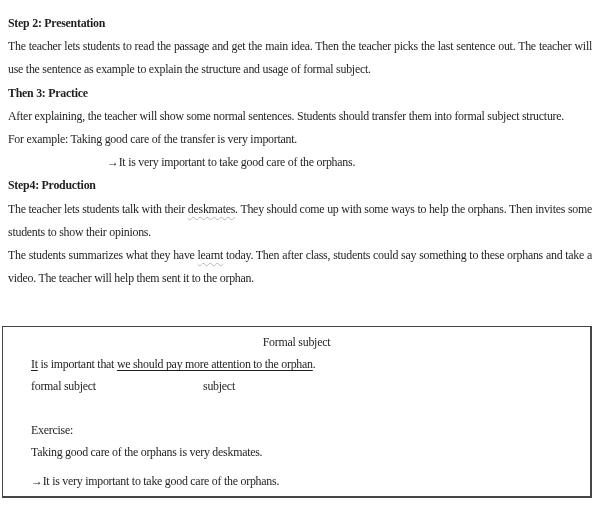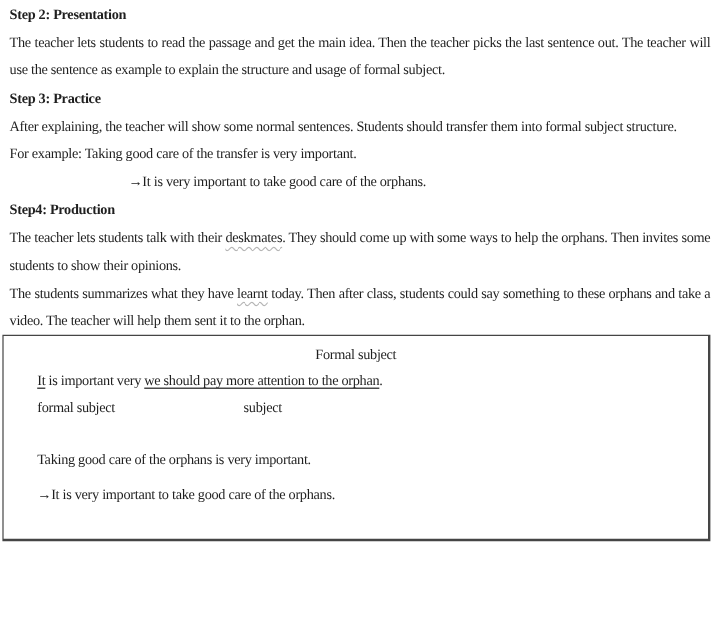--- a/index.html
+++ b/index.html
@@ -10,21 +10,21 @@
     width: 600px;
     height: 532px;
     overflow: hidden;
     background: #ffffff;
     font-family: "Liberation Serif", "DejaVu Serif", serif;
     font-size: 11.9px;
     color: #1f1f1f;
     letter-spacing: -0.25px;
   }
   .page {
-    padding: 1px 8px 0 8px;
+    padding: 12px 8px 0 8px;
     font-family: Liberation Serif, serif;
   }
   p {
     margin: 0;
     line-height: 23.2px;
     text-align: justify;
   }
   p.heading {
     font-weight: bold;
     text-align: left;
@@ -49,20 +49,21 @@
     text-underline-offset: 2px;
   }
   .bb-box {
     margin-left: -6px;
     border: 1px solid #454545;
     border-right-width: 2px;
     border-bottom-width: 2px;
     padding: 4px 28px 6px 28px;
     height: 159px;
     box-sizing: content-box;
+    margin-top: 36px;
   }
   .bb-box p {
     line-height: 22px;
     text-align: left;
   }
   .bb-title {
     text-align: center !important;
   }
   .bb-labels {
     position: relative;
@@ -81,33 +82,34 @@
   }
 </style>
 </head>
 <body>
 
 <div class="page">
 
   <p class="heading">Step 2: Presentation</p>
   <p>The teacher lets students to read the passage and get the main idea. Then the teacher picks the last sentence out. The teacher will use the sentence as example to explain the structure and usage of formal subject.</p>
 
-  <p class="heading">Step 3: Practice</p>
+  <p class="heading">Then 3: Practice</p>
   <p>After explaining, the teacher will show some normal sentences. Students should transfer them into formal subject structure.</p>
   <p class="plain">For example: Taking good care of the transfer is very important.</p>
   <p class="arrow-line">→It is very important to take good care of the orphans.</p>
 
   <p class="heading">Step4: Production</p>
   <p><span>The teacher lets students talk with their </span><span class="wavy">deskmates</span><span>. They should come up with some ways to help the orphans. Then invites some students to show their opinions.</span></p>
 
   <p><span>The students summarizes what they have </span><span class="wavy">learnt</span><span> today. Then after class, students could say something to these orphans and take a video. The teacher will help them sent it to the orphan.</span></p>
 
 
   <div class="bb-box">
     <p class="bb-title">Formal subject</p>
-    <p><span class="u">It</span><span> is important very </span><span class="u">we should pay more attention to the orphan</span><span>.</span></p>
+    <p><span class="u">It</span><span> is important that </span><span class="u">we should pay more attention to the orphan</span><span>.</span></p>
     <p class="bb-labels"><span>formal subject</span><span class="bb-label-right">subject</span></p>
     <div class="bb-spacer"></div>
-    <p>Taking good care of the orphans is very important.</p>
+    <p>Exercise:</p>
+    <p>Taking good care of the orphans is very deskmates.</p>
     <p class="bb-answer">→It is very important to take good care of the orphans.</p>
   </div>
 
 </div>
 
 </body></html>

